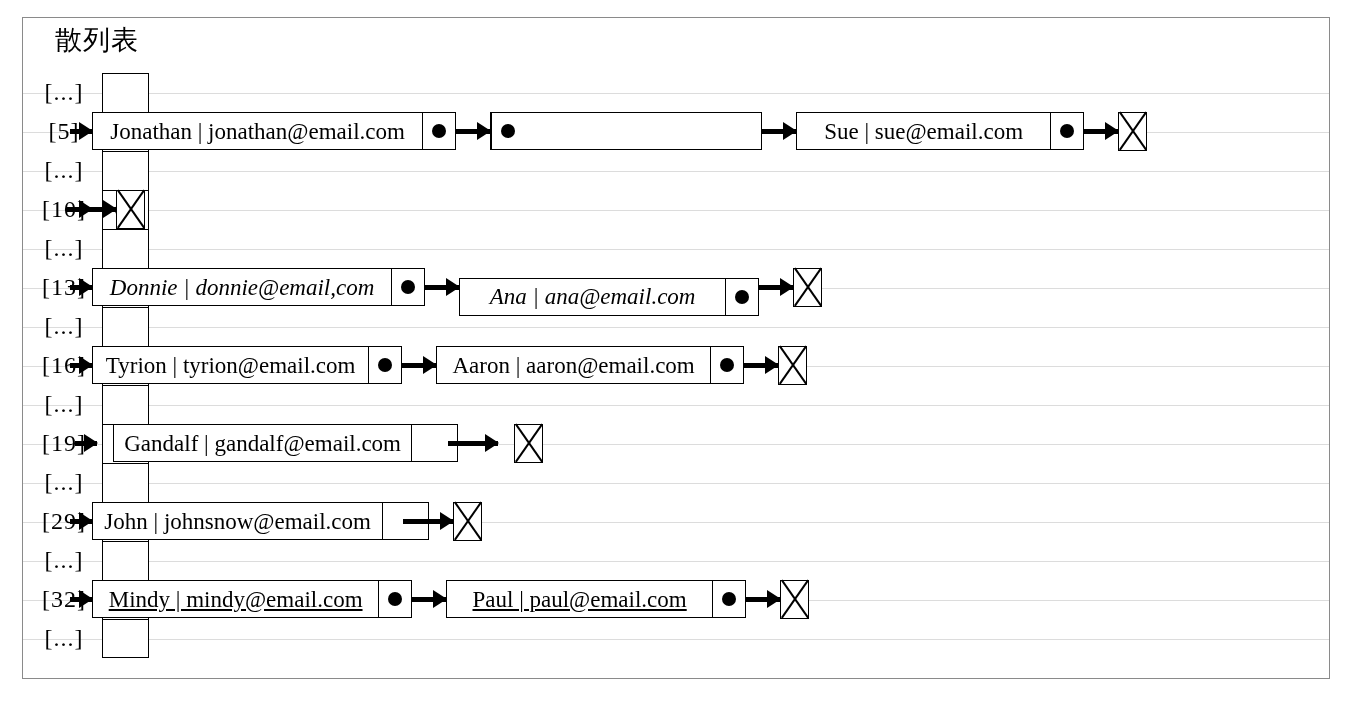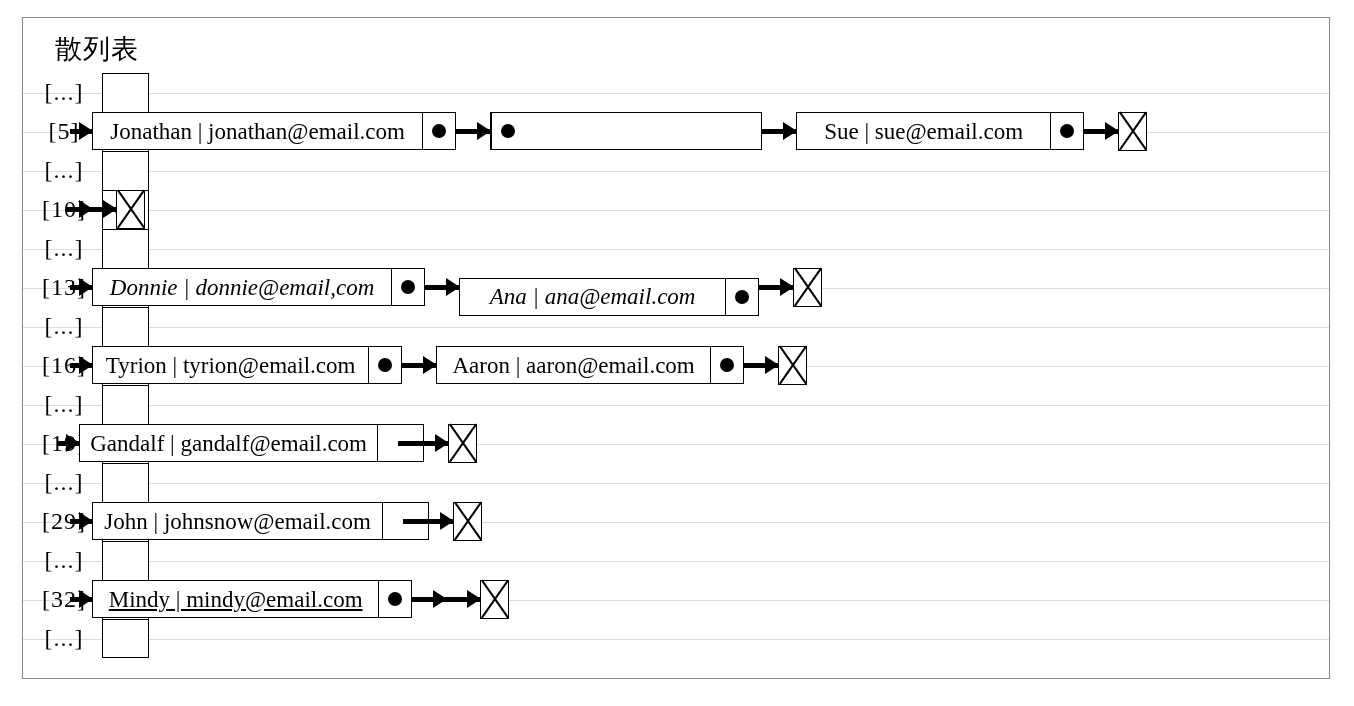--- a/index.html
+++ b/index.html
@@ -25,21 +25,21 @@
   .grid-line{
     position:absolute;
     left:0; right:0;
     height:1px;
     background:#dcdcdc;
   }
 
   
   #title{
     position:absolute;
-    left:32px; top:16px;
+    left:32px; top:7px;
     font-size:27px;
     line-height:30px;
     font-family:"DejaVu Sans","Liberation Sans",sans-serif;
     white-space:nowrap;
     letter-spacing:1px;
   }
 
   
   .idx{
     position:absolute;
@@ -348,21 +348,21 @@
         </div>
         <span class="arrow" style="width: 34px;">
           <span class="shaft"></span>
           <span class="head"></span>
         </span>
         <span class="nullbox">
           <i class="a"></i>
           <i class="b"></i>
         </span>
       </div>
-      <div class="chain" style="top: 406px; left: 56px;">
+      <div class="chain" style="top: 406px; left: 74px; gap: 16px;">
         <span class="arrow" style="width: 22px; margin-left: -22px;">
           <span class="shaft"></span>
           <span class="head"></span>
         </span>
         <div class="node wideptr" style="width: 345px;">
           <div class="data" style="width: 299px;">Gandalf | gandalf@email.com</div>
           <div class="ptr"></div>
         </div>
         <span class="arrow inner" style="width: 50px;">
           <span class="shaft"></span>
@@ -399,20 +399,26 @@
         <div class="node" style="width: 320px;">
           <div class="data" style="width: 287px;">Mindy | mindy@email.com</div>
           <div class="ptr">
             <span class="dot"></span>
           </div>
         </div>
         <span class="arrow" style="width: 34px;">
           <span class="shaft"></span>
           <span class="head"></span>
         </span>
+        <div class="node" style="width: 300px;">
+          <div class="data" style="width: 267px;">Paul | paul@email.com</div>
+          <div class="ptr">
+            <span class="dot"></span>
+          </div>
+        </div>
         <span class="arrow" style="width: 34px;">
           <span class="shaft"></span>
           <span class="head"></span>
         </span>
         <span class="nullbox">
           <i class="a"></i>
           <i class="b"></i>
         </span>
       </div>
     </div>

